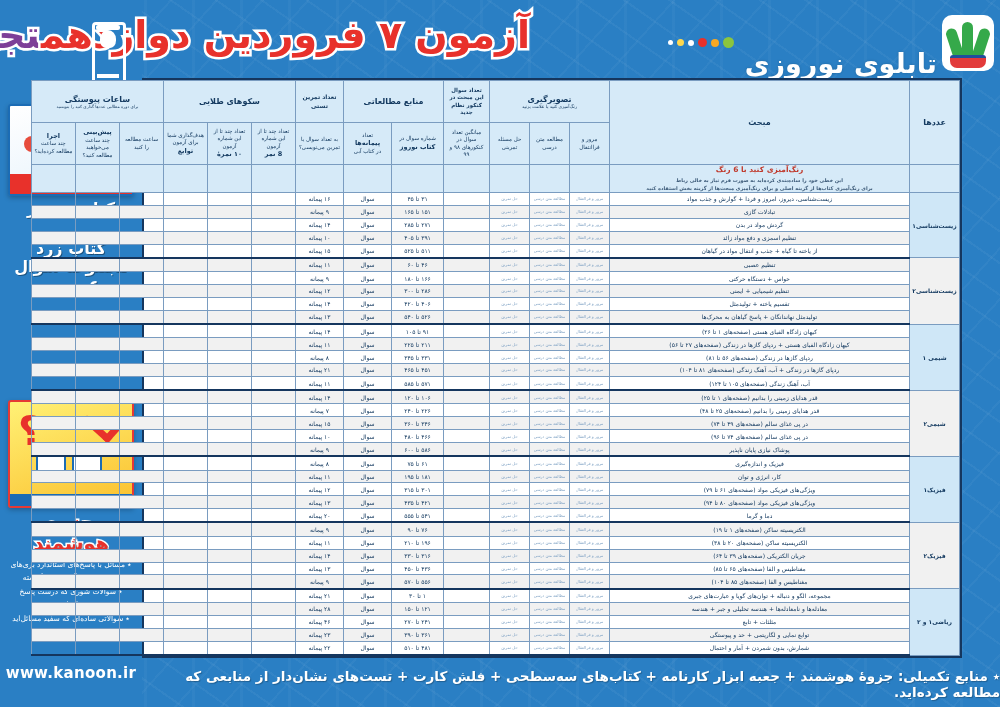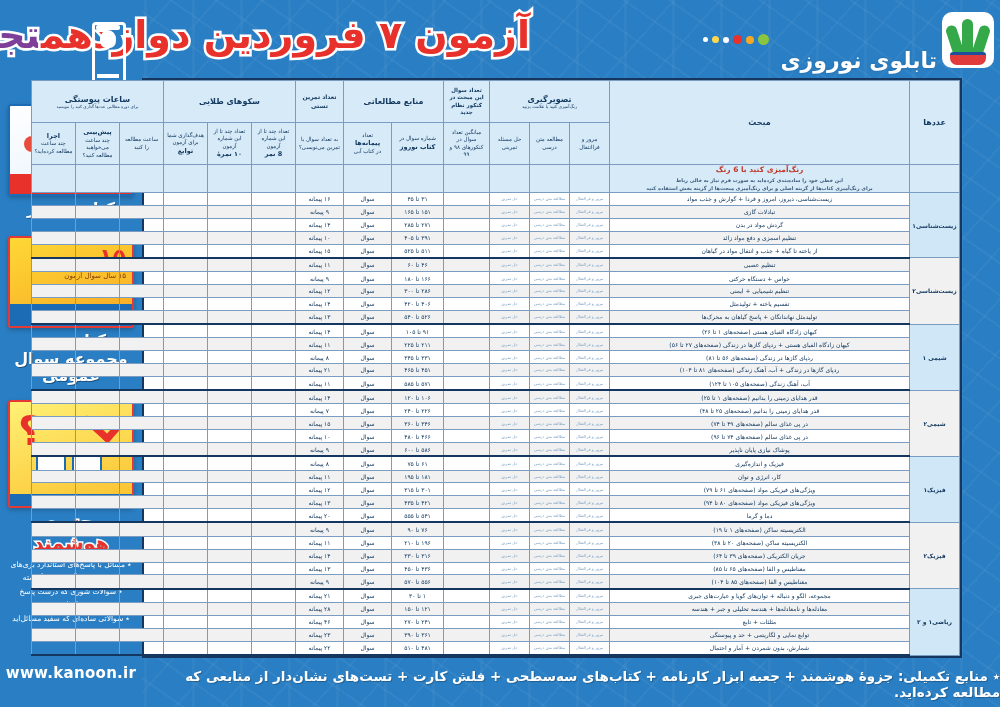--- a/index.html
+++ b/index.html
@@ -48,21 +48,21 @@
   }
   .tl-l { left: 2px; transform: rotate(-18deg); }
   .tl-c { left: 15px; height: 36px; }
   .tl-r { right: 2px; transform: rotate(18deg); }
   .tulip-pot {
     position: absolute; bottom: 0; left: 3px; width: 36px; height: 13px;
     background: #e23b3b; border-radius: 3px 3px 7px 7px;
     border-top: 3px solid #1f4f9c;
   }
   .brand-word {
-    font-size: 22px; font-weight: bold; color: #fff;
+    font-size: 27px; font-weight: bold; color: #fff;
     letter-spacing: -.5px; white-space: nowrap;
     text-shadow: 0 0 3px rgba(0,0,0,.18);
     margin-top: 42px;
   }
   .dots { display: inline-flex; align-items: center; gap: 4px; margin-right: 6px; }
   .dots i { display: block; border-radius: 50%; }
 
   .main-title-wrap {
     position: absolute; right: 470px; top: 12px;
     white-space: nowrap;
@@ -240,25 +240,20 @@
       <span class="fruit" style="left:34px;top:26px;width:19px;height:19px;background:#27ae60"></span>
       <span class="fruit" style="left:57px;top:30px;width:16px;height:16px;background:#f39c12"></span>
       <span class="fruit" style="left:77px;top:26px;width:19px;height:19px;background:#e74c3c"></span>
       <span class="fruit" style="left:99px;top:31px;width:14px;height:14px;background:#8e44ad"></span>
       <span style="position:absolute;left:0;bottom:0;width:100%;height:20px;background:#e8312b"></span>
     </div>
     <div class="promo-label">کتاب نوروز</div>
   </div>
 
   <div class="promo promo-2">
-    <div class="bk-card bk-b">
-      <span style="position:absolute;right:6px;top:6px;font-size:22px;font-weight:bold;color:#e8312b;">۱۵</span>
-      <span style="position:absolute;right:6px;top:34px;font-size:7px;color:#7b3f00;direction:rtl;">۱۵ سال سوال آزمون</span>
-      <span style="position:absolute;left:0;bottom:0;width:100%;height:22px;background:#1b6cb5"></span>
-    </div>
     <div class="promo-label">کتاب زرد مجموعه سوال عمومی</div>
   </div>
 
   <div class="promo promo-3">
     <div class="bk-card bk-c" style="height:108px">
       <span style="position:absolute;left:8px;top:6px;font-size:40px;font-weight:bold;color:#e8312b;">؟</span>
       <span style="position:absolute;right:10px;top:4px;width:34px;height:30px;border-right:7px solid #e8312b;border-bottom:7px solid #e8312b;transform:rotate(42deg);"></span>
       <span style="position:absolute;left:26px;top:44px;width:30px;height:36px;background:#fff;border:2px solid #1b6cb5;border-radius:2px"></span>
       <span style="position:absolute;left:62px;top:44px;width:30px;height:36px;background:#fff;border:2px solid #1b6cb5;border-radius:2px"></span>
       <span style="position:absolute;left:0;bottom:0;width:100%;height:12px;background:#1b6cb5"></span>

